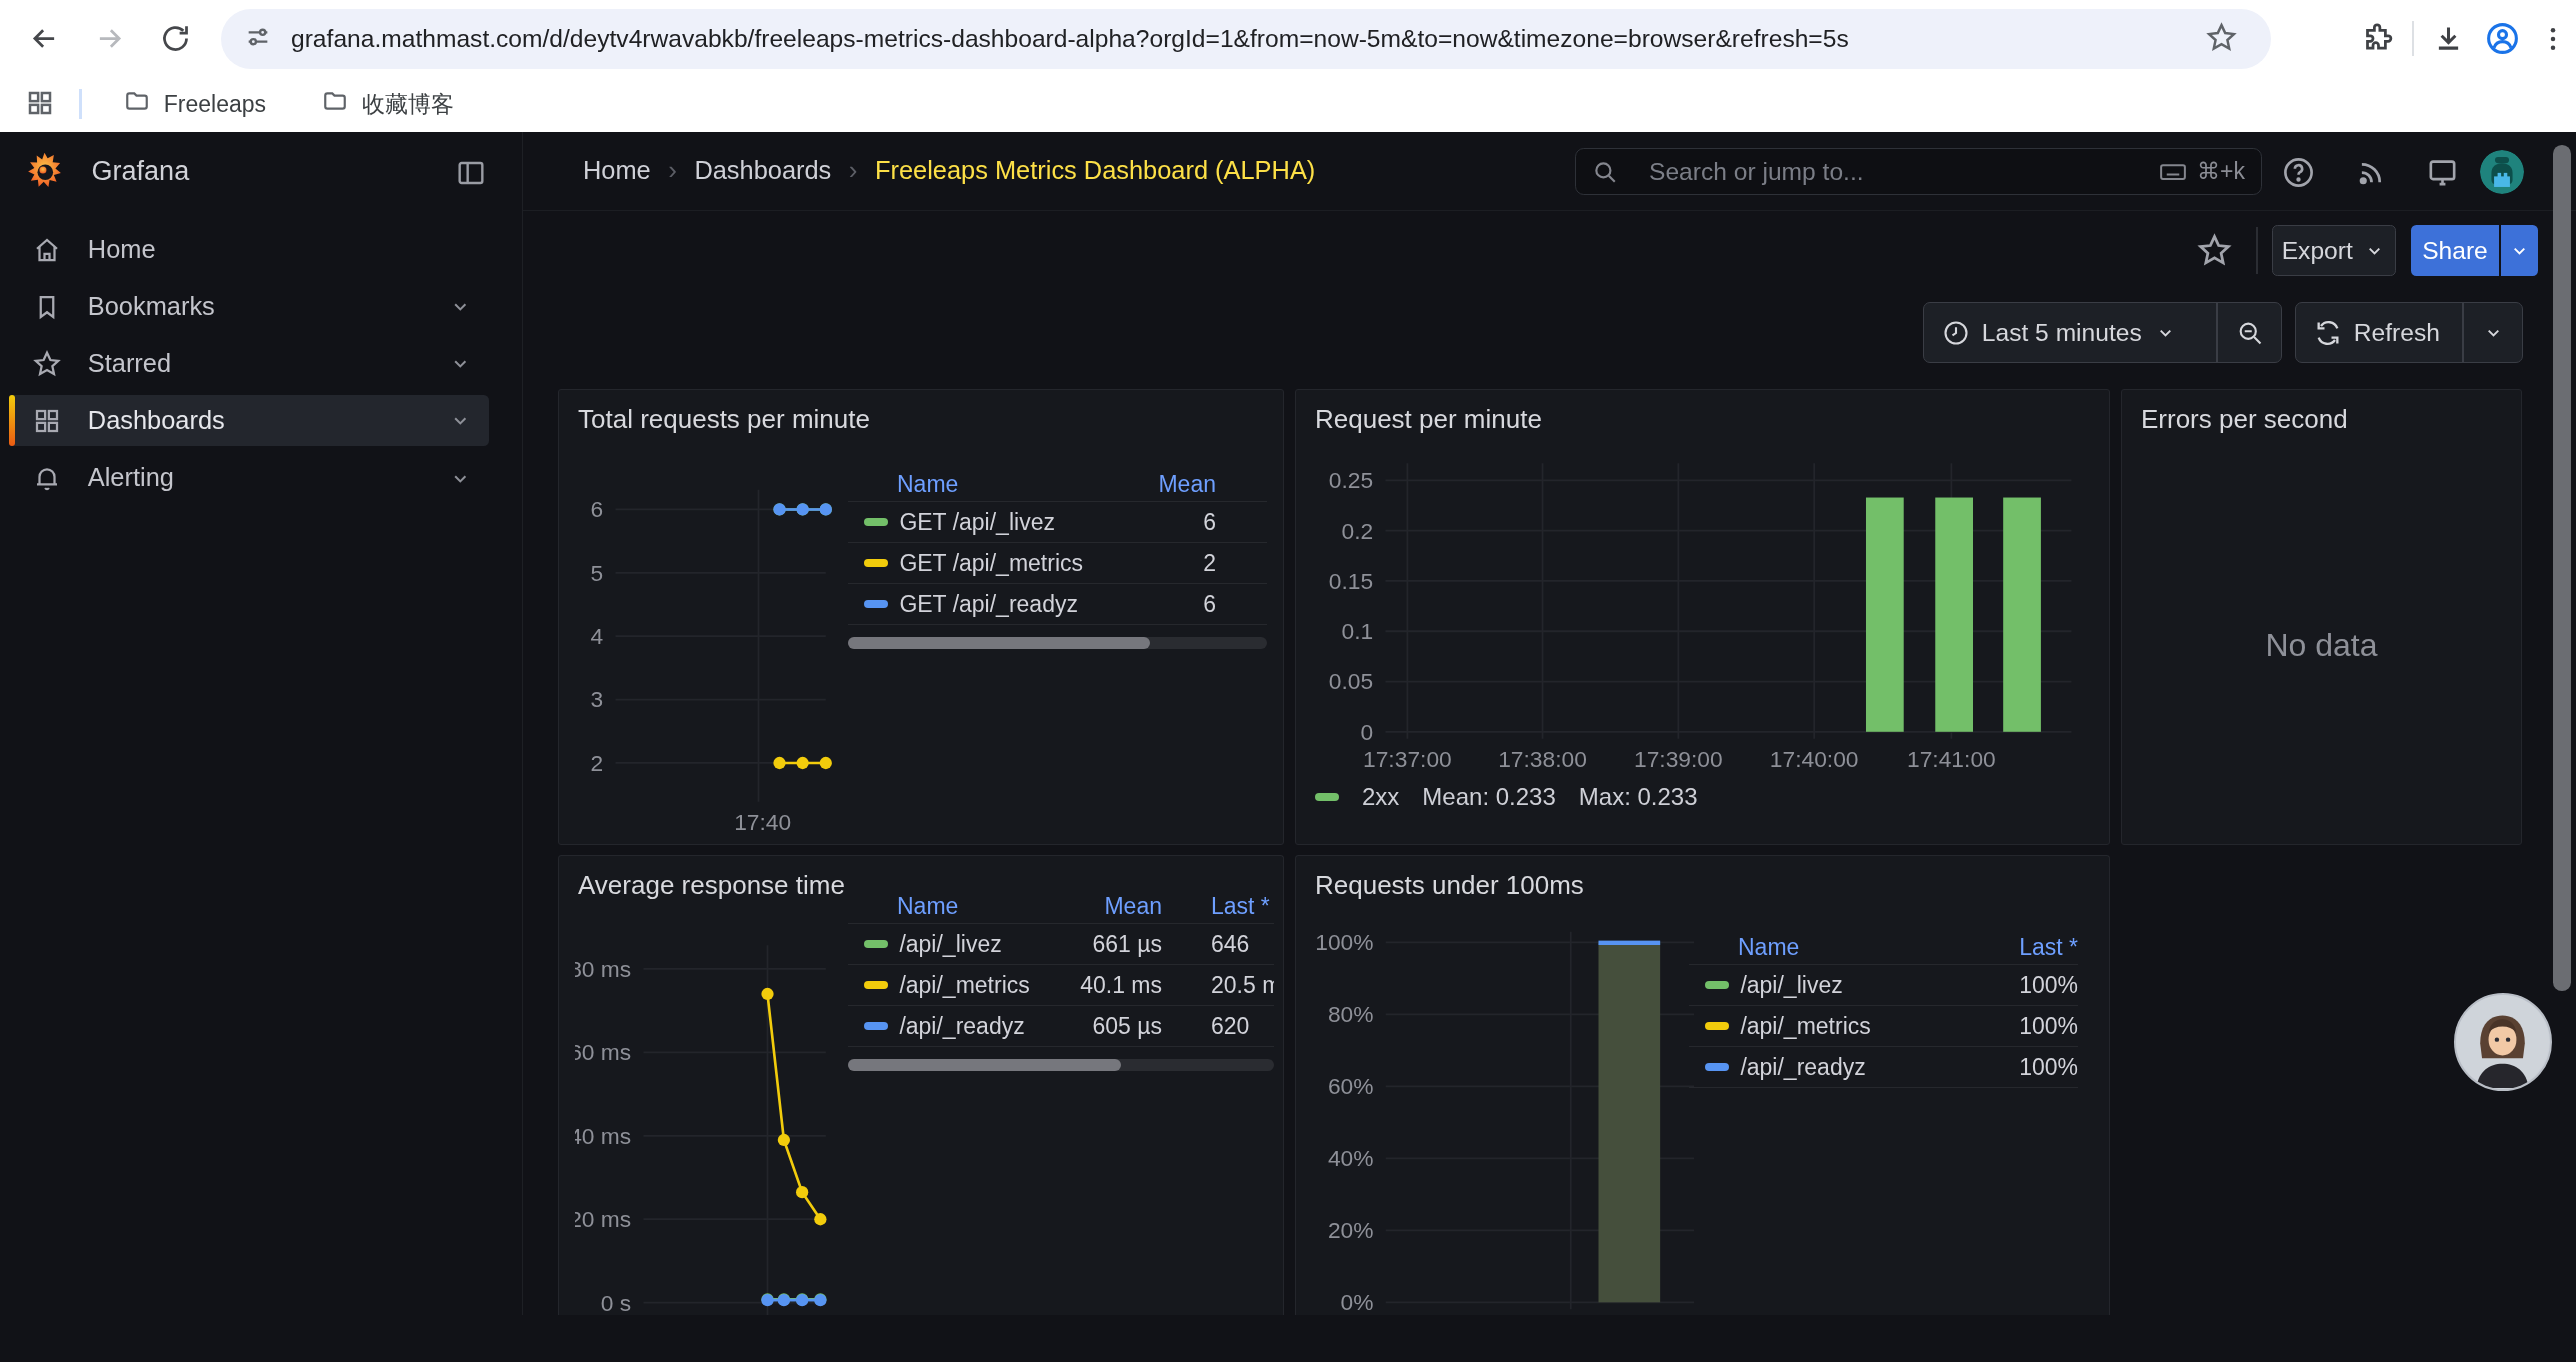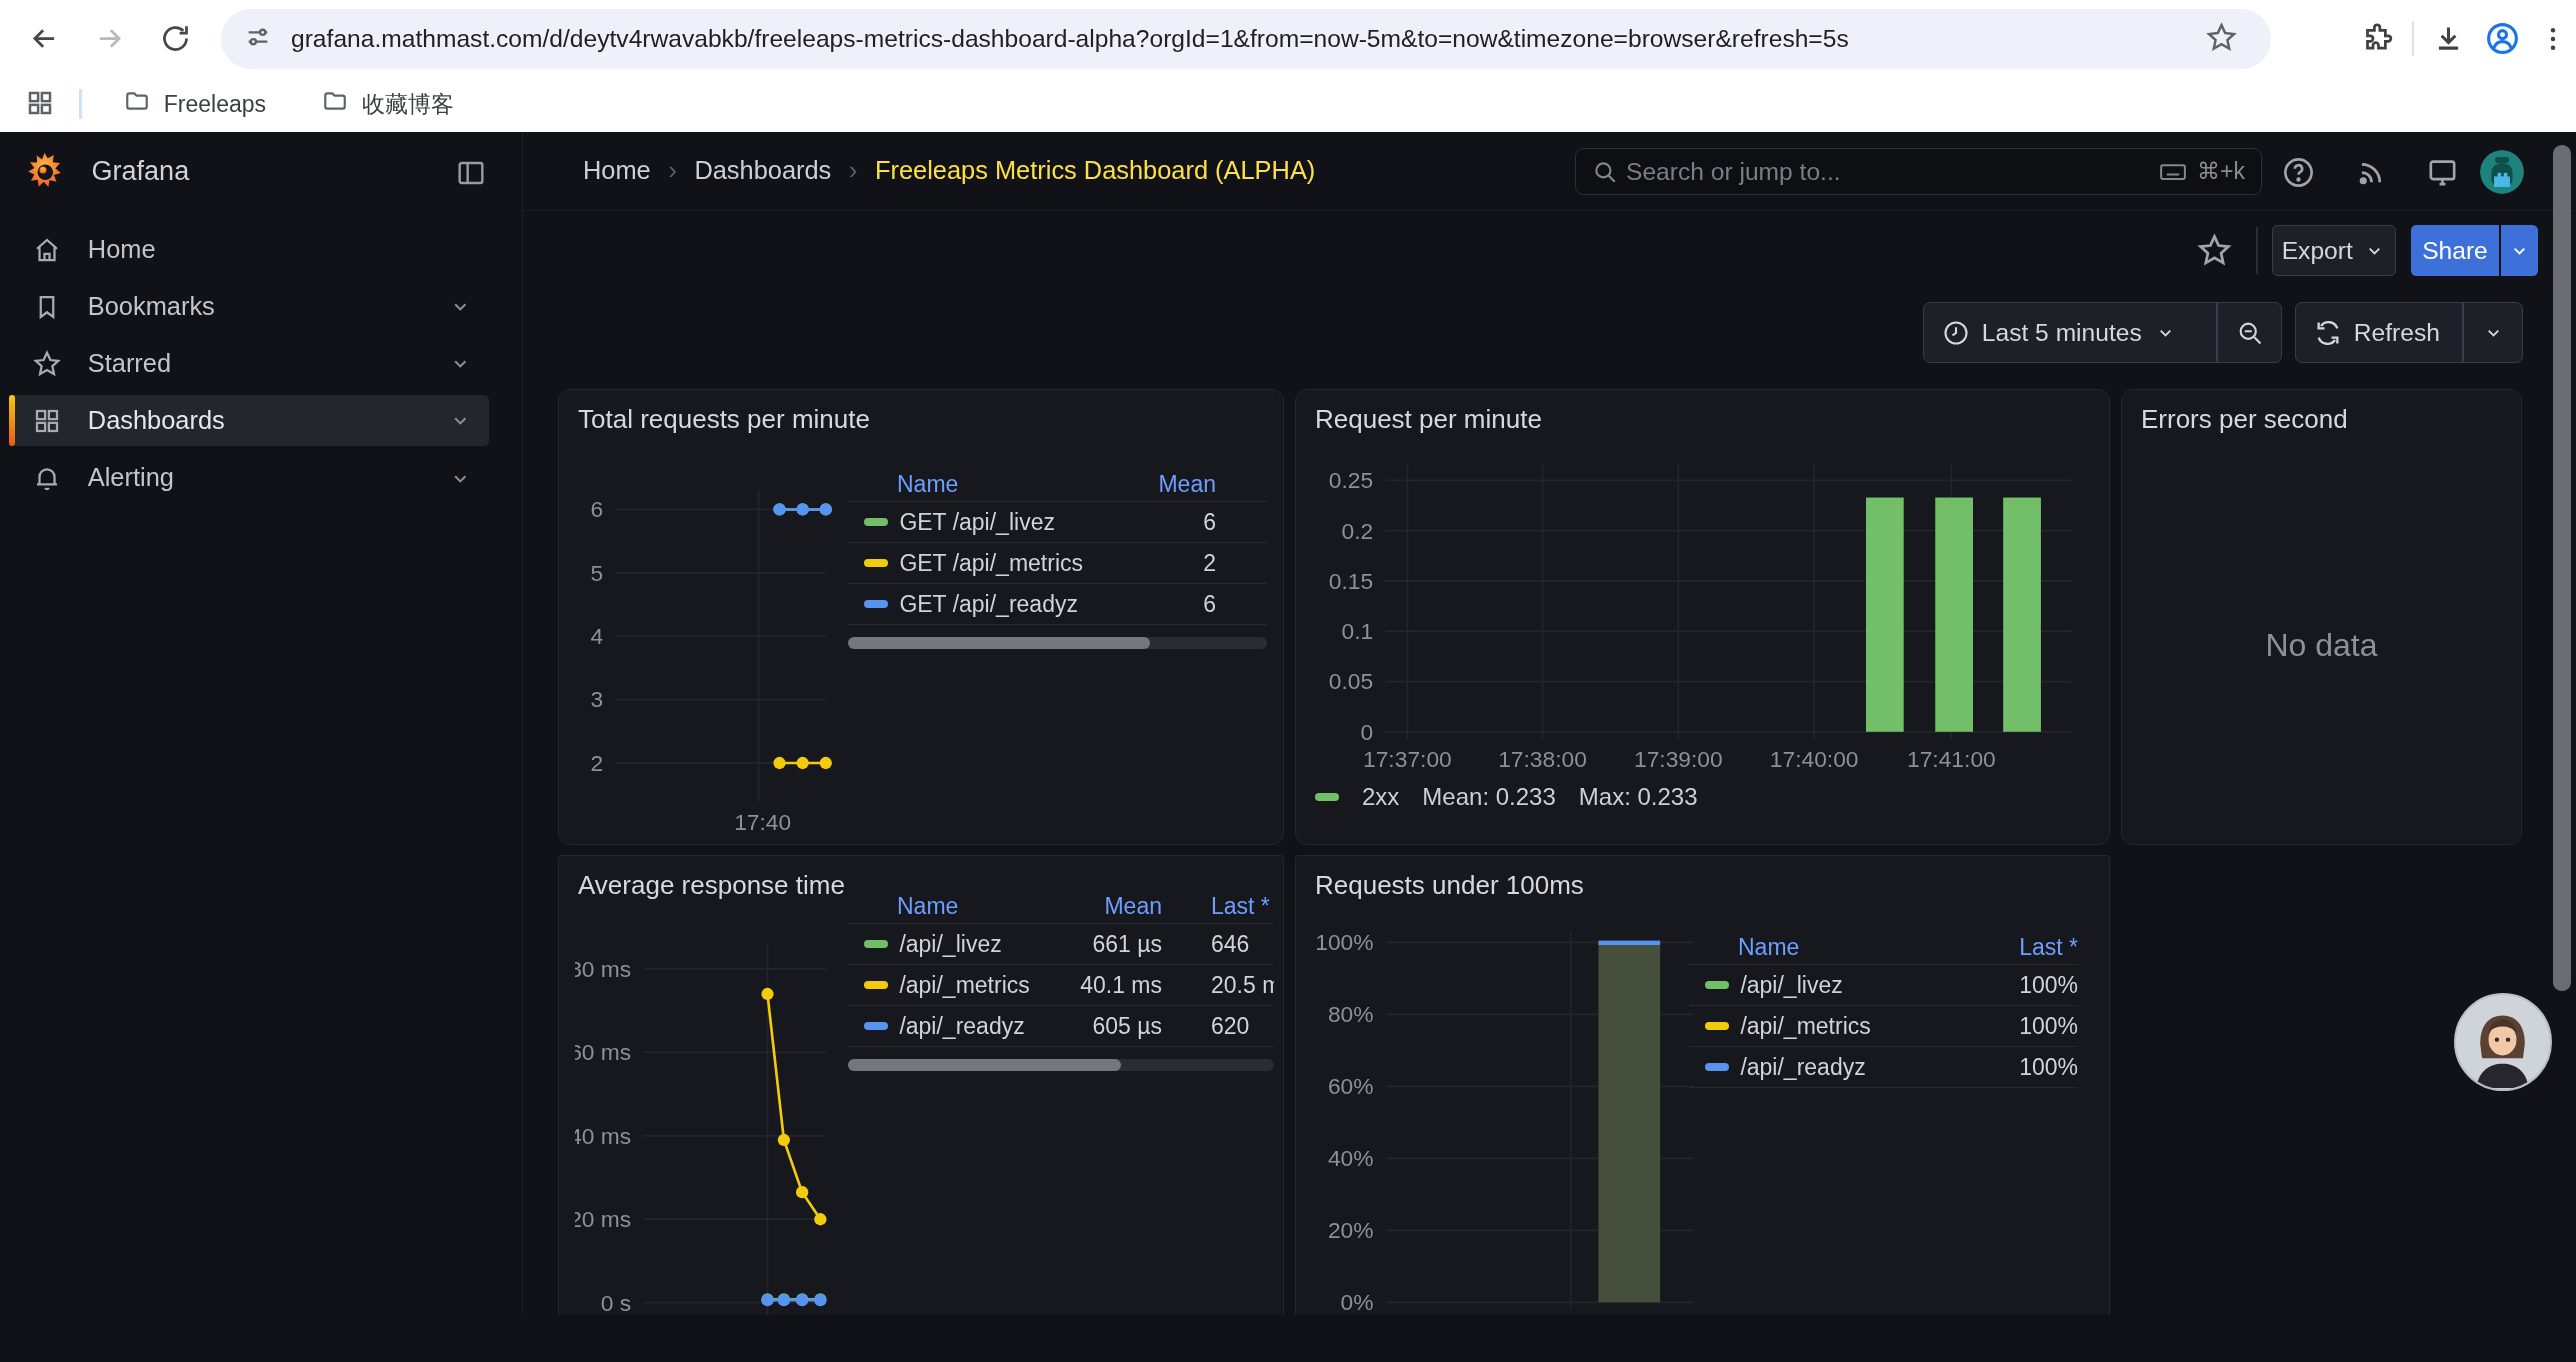--- a/index.html
+++ b/index.html
@@ -50,42 +50,42 @@
   .main { position:absolute; left:523px; top:0; width:2053px; height:1231px; }
   .gheader { position:relative; height:79px; border-bottom:1.8px solid #1c1e23; }
   .crumbs { position:absolute; left:60px; top:0; height:77px; display:flex; align-items:center;
             font-size:25.4px; color:#cfd0d7; gap:17.5px; white-space:nowrap; }
   .crumb-sep { color:#5c5e66; font-size:26px; }
   .crumb-last { color:#fde047; }
   .searchbox { position:absolute; left:1052px; top:16px; width:687px; height:47px; background:#0e0f13;
                border:1.8px solid #2e3138; border-radius:8.8px; display:flex; align-items:center; }
   .searchbox svg { color:#84868e; }
   .searchbox input { flex:1; background:transparent; border:none; outline:none; color:#cfd0d7;
-               font-size:24.6px; margin-left:8px; font-family:inherit; }
+               font-size:24.6px; margin-left:31px; font-family:inherit; }
   .searchbox input::placeholder { color:#7b7e87; }
   .shortcut { display:flex; align-items:center; gap:8.8px; margin-right:16px; color:#8b8d95; font-size:23px; }
   .hd-ic { position:absolute; top:19px; width:42px; height:42px; color:#a2a4ac; display:flex;
            align-items:center; justify-content:center; }
   .hd-avatar { position:absolute; top:17.5px; width:44px; height:44px; border-radius:50%; overflow:hidden; }
 
   .subheader { position:relative; height:79px; }
   .sub-star { position:absolute; left:1673px; top:21px; color:#a2a4ac; }
   .sub-sep { position:absolute; left:1733px; top:16px; width:1.8px; height:47px; background:#2b2d33; }
   .btn { position:absolute; height:51px; border-radius:5.3px; display:flex; align-items:center;
          justify-content:center; font-size:24.6px; color:#d6d7dc; gap:10.5px; }
   .btn.ghost { background:#1d2026; border:1.8px solid #3a3d45; }
   .btn.primary { background:#3d71d9; color:#ffffff; font-weight:500; }
   .timebar { position:relative; height:88px; }
   .tgroup { position:absolute; top:12.3px; height:61px; background:#1d2026; border:1.8px solid #3a3d45;
             border-radius:7px; display:flex; align-items:center; color:#d6d7dc; font-size:24.6px;text-align:center; }
   .tg-sec { display:flex; align-items:center; height:100%; padding:0 17.5px; gap:12.3px; }
   .tg-div { width:1.8px; height:100%; background:#3a3d45; }
 
   
-  .panel { position:absolute; background:#16181d; border:1.8px solid #24262c; border-radius:12px; }
+  .panel { position:absolute; background:#16181d; border:1.8px solid #24262c; border-radius:3px; }
   .panel h2 { position:absolute; left:19px; top:14px; font-size:26px; font-weight:500; color:#d8d9de; }
   .chart { position:absolute; }
   .chart text { font-family:"Liberation Sans", sans-serif; }
   .nodata { position:absolute; left:0; right:0; top:237px; text-align:center; font-size:32px; color:#8e9098; }
   .legend { position:absolute; font-size:23px; color:#d2d3da; overflow:hidden; }
   .lg-head { display:grid; align-items:center; height:35px; border-bottom:1.8px solid #26282d;
              color:#6e9fff; }
   .lg-head .c0 { padding-left:49px; }
   .lg-row { display:grid; align-items:center; height:41px; border-bottom:1.8px solid #26282d; }
   .lg-name { display:flex; align-items:center; padding-left:16px; white-space:nowrap; }

